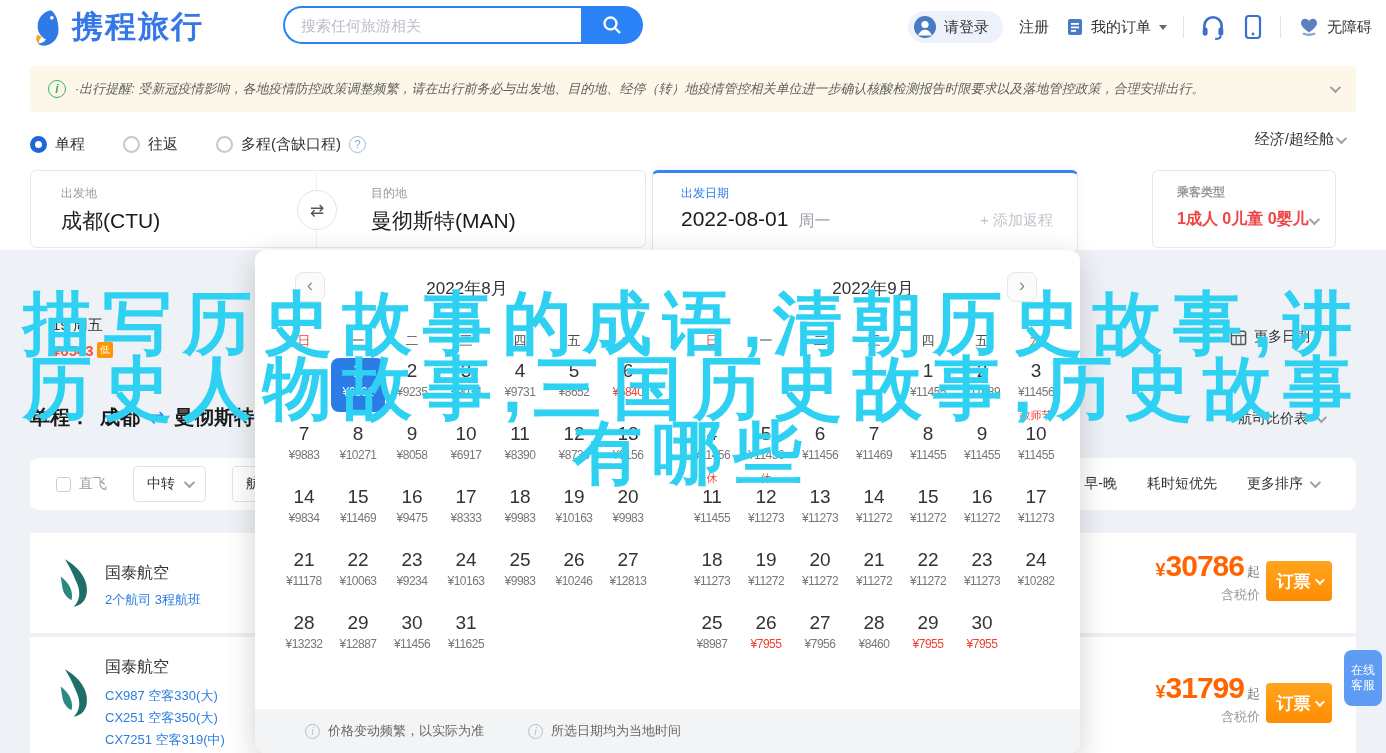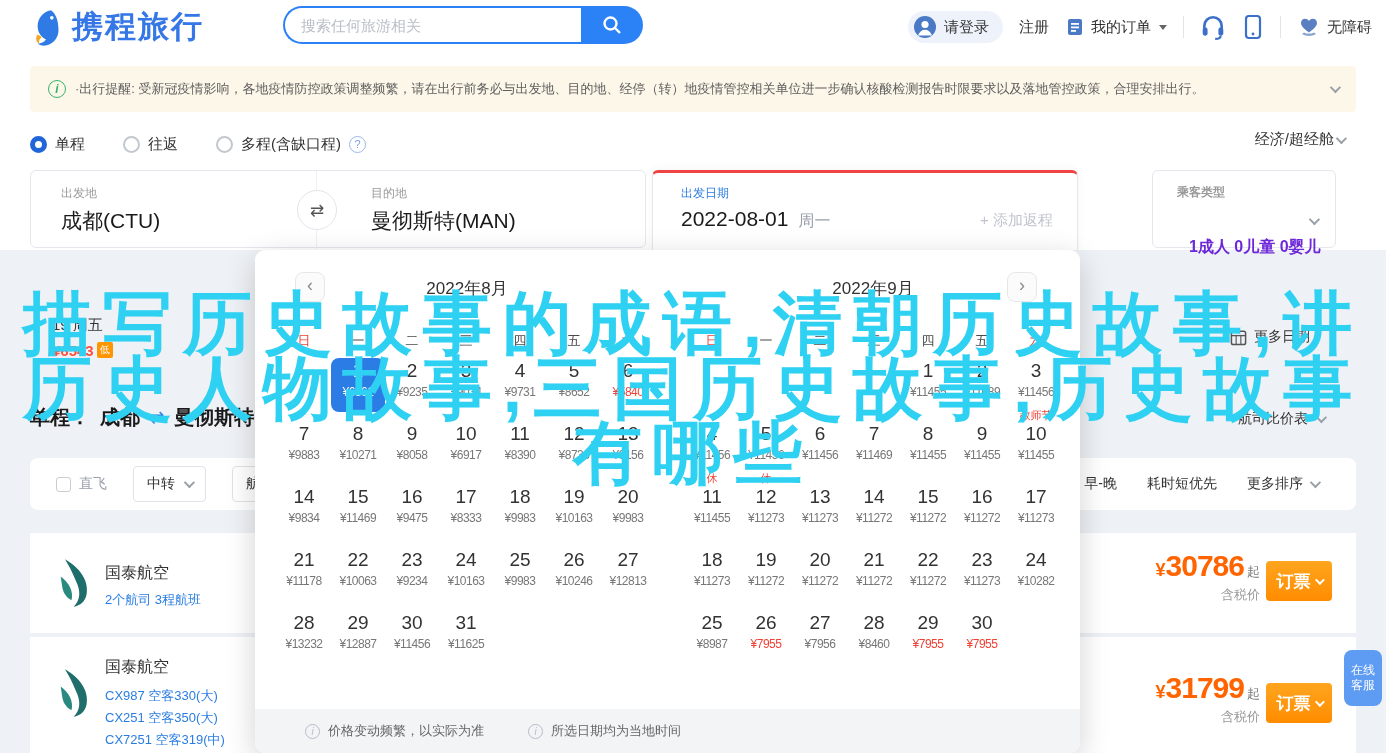--- a/index.html
+++ b/index.html
@@ -27,21 +27,21 @@
     border-top:5px solid #666; margin-left:2px; }
 
   .chev { display:inline-block; width:8px; height:8px; border-right:2px solid #9aa0a8;
     border-bottom:2px solid #9aa0a8; transform:rotate(45deg) translateY(-2px); }
 
   
   #notice { position:absolute; left:30px; top:66px; width:1326px; height:46px; background:#fdf7e9;
     border-radius:4px; display:flex; align-items:center; padding:0 18px; gap:9px; z-index:4; }
   .notice-ico { width:18px; height:18px; border:1.5px solid #35b469; border-radius:50%; color:#35b469;
     font-size:12px; display:flex; align-items:center; justify-content:center; flex:none; font-style:italic; font-weight:bold; }
-  #notice .ntext { font-size:13px; color:#5e5e5e; white-space:nowrap; overflow:hidden; flex:1; }
+  #notice .ntext { font-size:13px; color:#5e5e5e; white-space:nowrap; overflow:hidden; flex:1;font-style:italic; }
 
   
   #trip-row { position:absolute; left:30px; top:128px; width:1326px; height:32px; display:flex;
     align-items:center; gap:38px; z-index:4; }
   .radio-item { display:flex; align-items:center; gap:8px; font-size:15px; color:#333; }
   .radio { width:17px; height:17px; border-radius:50%; border:2px solid #c3c8cf; background:#fff; }
   .radio.on { border:5px solid #2066d9; }
   .help-circle { width:17px; height:17px; border-radius:50%; border:1.5px solid #9db8e8; color:#7d9fe0;
     font-size:11px; display:flex; align-items:center; justify-content:center; }
   .cabin { position:absolute; right:12px; top:2px; display:flex; align-items:center; gap:2px;
@@ -51,30 +51,30 @@
   .fcard { position:absolute; background:#fff; border:1px solid #e4e7ec; border-radius:6px; z-index:4; }
   #card-route { left:30px; top:170px; width:616px; height:78px; }
   .fld-label { font-size:12px; color:#999; }
   .fld-value { font-size:21px; color:#1a1a1a; margin-top:5px; }
   .fld-from { position:absolute; left:30px; top:14px; }
   .fld-to { position:absolute; left:340px; top:14px; }
   .route-div { position:absolute; left:285px; top:0; width:1px; height:78px; background:#eef0f3; }
   .swap-circle { position:absolute; left:266px; top:19px; width:40px; height:40px; border-radius:50%;
     background:#fff; border:1px solid #e2e5ea; display:flex; align-items:center; justify-content:center;
     font-size:17px; color:#555; z-index:2; }
-  #card-date { left:652px; top:170px; width:426px; height:80px; border-top:3px solid #ef4444;
+  #card-date { left:652px; top:170px; width:426px; height:80px; border-top:3px solid #3b82f6;
     border-radius:6px 6px 0 0; border-bottom:none; box-shadow:0 -2px 8px rgba(0,0,0,0.04); }
   #card-date .fld-label { color:#2b7ce5; position:absolute; left:28px; top:12px; }
   .date-row { position:absolute; left:28px; top:34px; display:flex; align-items:baseline; gap:10px; }
   .date-main { font-size:21px; color:#1a1a1a; }
   .date-week { font-size:16px; color:#9aa0a8; }
   .add-return { position:absolute; right:24px; top:38px; font-size:15px; color:#c0c4cc; }
   #card-pax { left:1152px; top:170px; width:184px; height:78px;font-weight:bold; }
   #card-pax .fld-label { position:absolute; left:24px; top:13px; }
-  .pax-value { position:absolute; left:36px; top:38px; font-size:16px; color:#6d28d9;margin-top:28px; }
+  .pax-value { position:absolute; left:24px; top:38px; font-size:16px; color:#ef4444; }
   #card-pax .chev { position:absolute; right:18px; top:46px; }
 
   
   #page-lower { position:absolute; left:0; top:250px; width:1386px; height:503px; background:#eef1f5; z-index:0; }
 
   
   #date-strip-item { position:absolute; left:52px; top:316px; z-index:1; }
   .ds-date { font-size:15px; color:#333; }
   .ds-price { margin-top:7px; font-size:15px; font-weight:bold; color:#ff4f3e; display:flex; align-items:flex-start; gap:3px; }
   .low-badge { background:#ff9500; color:#fff; font-size:10px; font-weight:normal; border-radius:2px; padding:1px 3px; }

